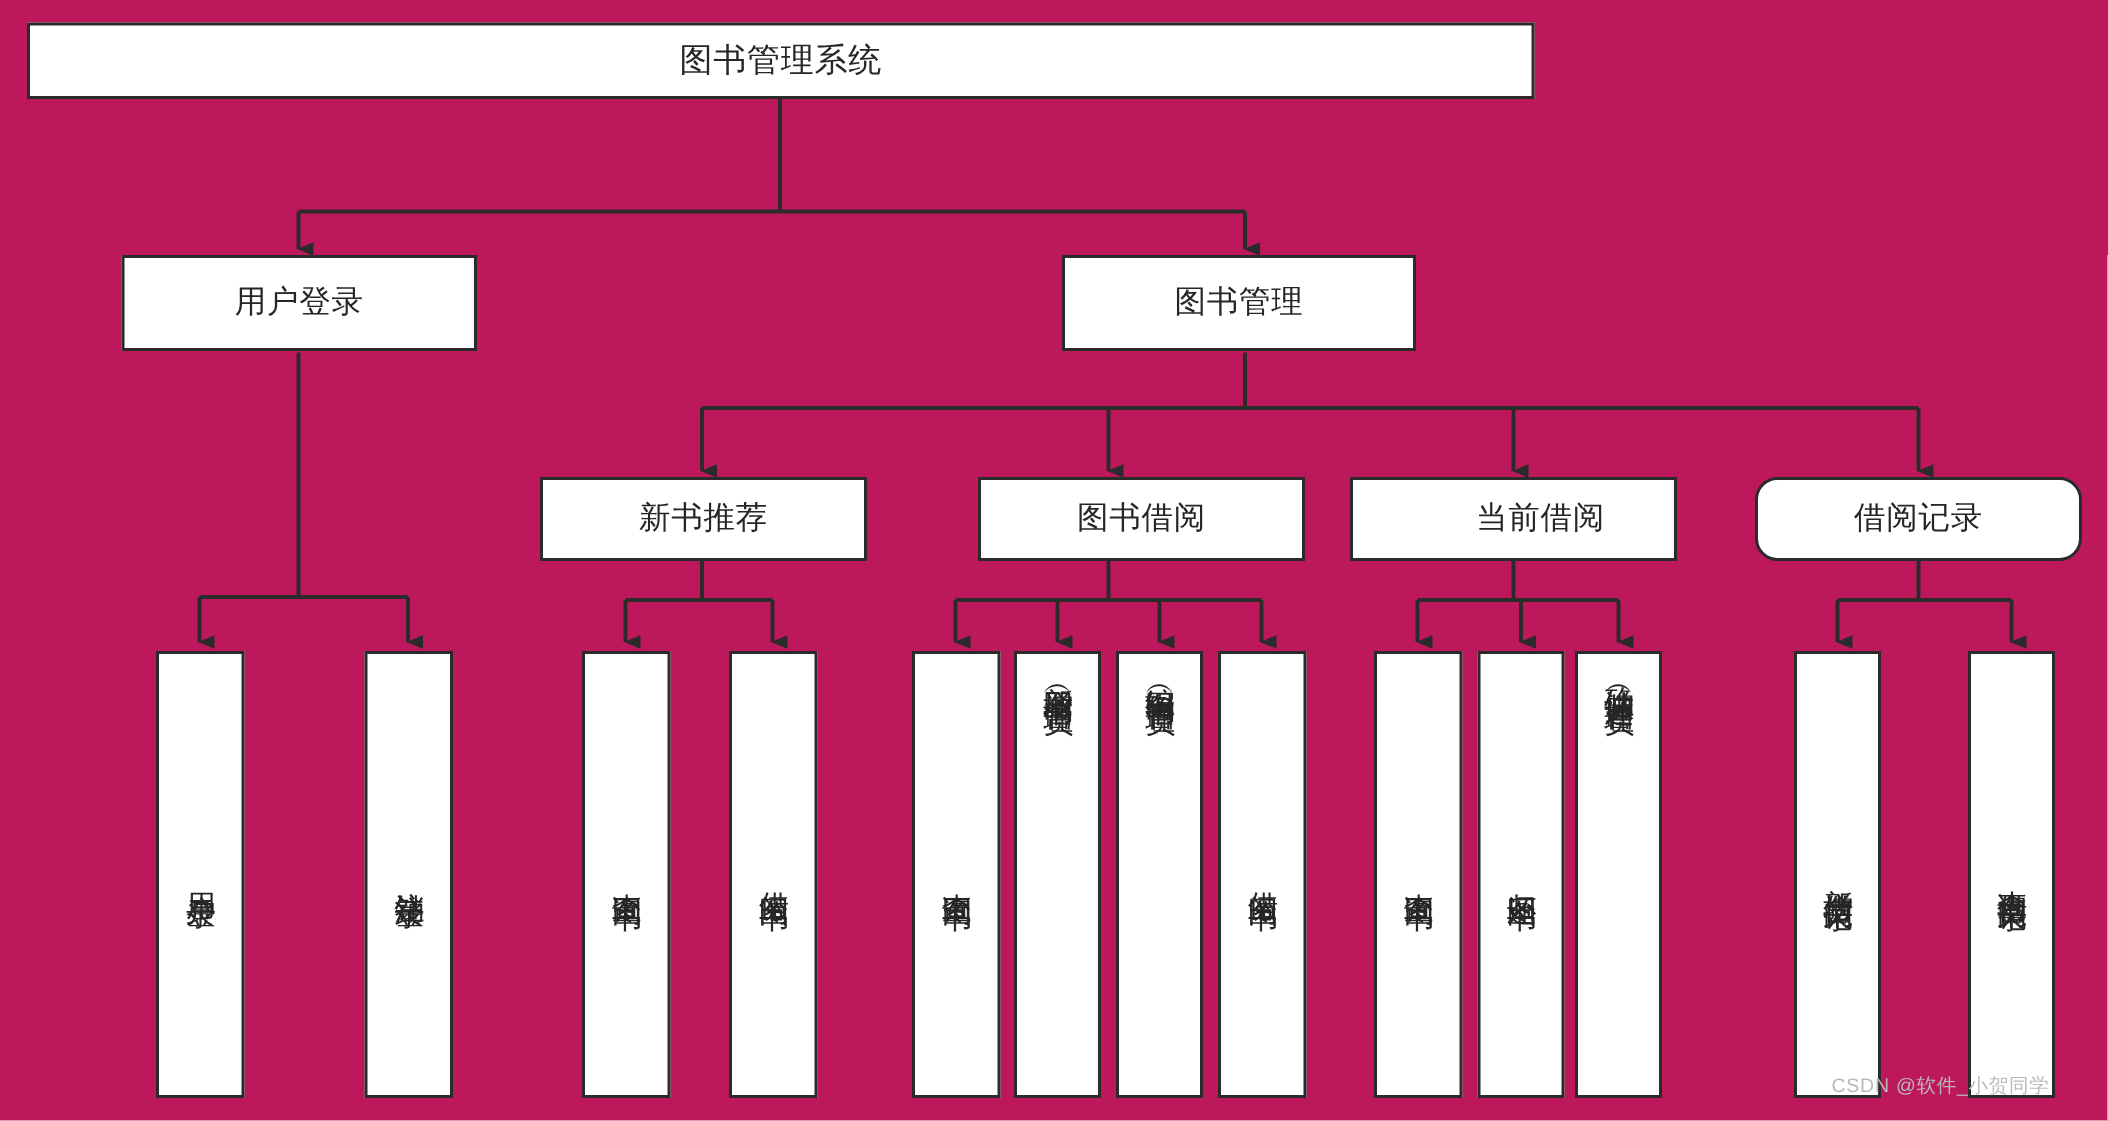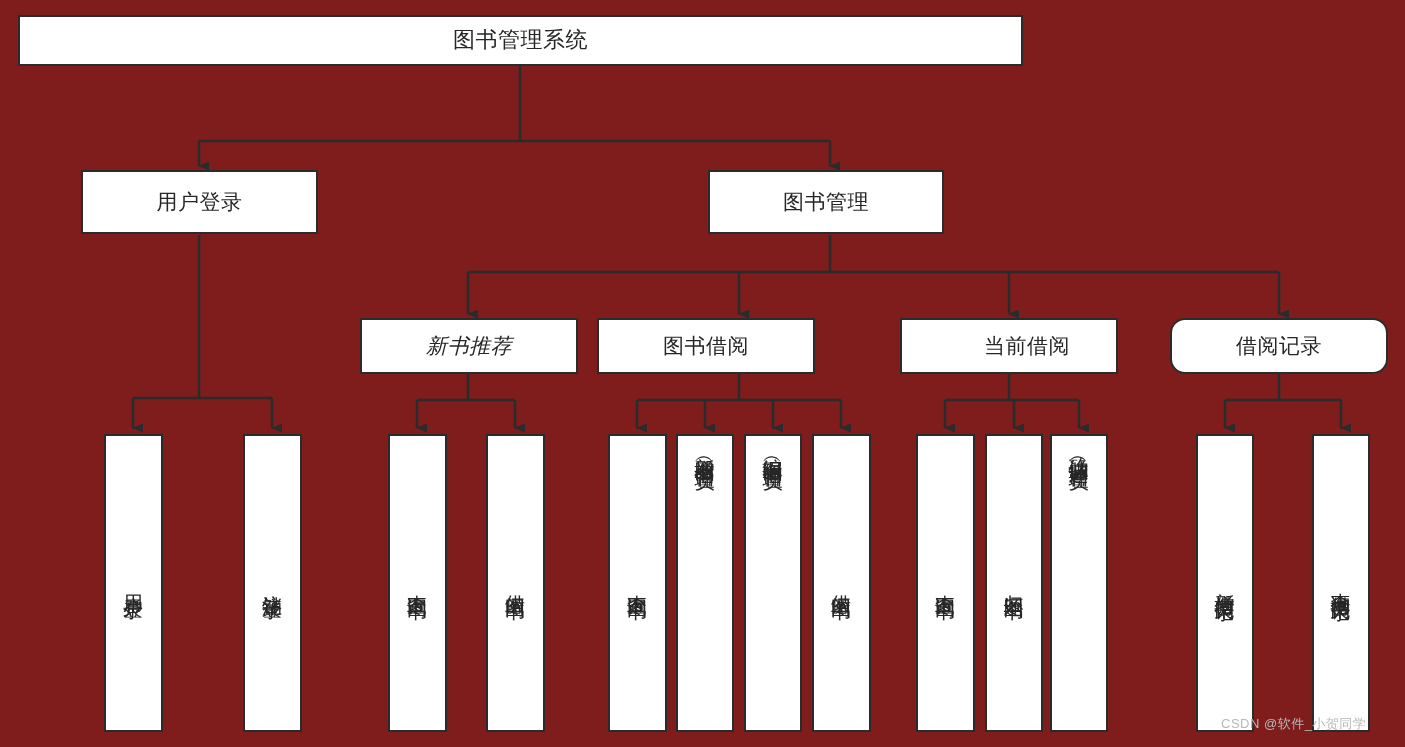--- a/index.html
+++ b/index.html
@@ -8,21 +8,21 @@
     padding: 0;
     background: #ffffff;
   }
   body {
     font-family: "Liberation Sans", "DejaVu Sans", sans-serif;
   }
   #diagram-root {
     position: relative;
     width: 1405px;
     height: 747px;
-    background: #7f1d1d;
+    background: #be185d;
     overflow: hidden;
   }
   #edges-layer {
     position: absolute;
     left: 0;
     top: 0;
     width: 1405px;
     height: 747px;
     pointer-events: none;
   }
@@ -142,25 +142,25 @@
   </div>
 
   <div class="node horiz" style="left:81px; top:170px; width:237px; height:64px;">
     <span class="node-label">用户登录</span>
   </div>
 
   <div class="node horiz" style="left:708px; top:170px; width:236px; height:64px;">
     <span class="node-label">图书管理</span>
   </div>
 
-  <div class="node horiz" style="left:360px; top:318px; width:218px; height:56px;font-style:italic;">
+  <div class="node horiz" style="left:360px; top:318px; width:218px; height:56px;">
     <span class="node-label">新书推荐</span>
   </div>
 
-  <div class="node horiz" style="left:597px; top:318px; width:218px; height:56px;">
+  <div class="node horiz" style="left:652px; top:318px; width:218px; height:56px;">
     <span class="node-label">图书借阅</span>
   </div>
 
   <div class="node horiz" style="left:900px; top:318px; width:218px; height:56px;padding-left:36px;">
     <span class="node-label">当前借阅</span>
   </div>
 
   <div class="node horiz" style="left:1170px; top:318px; width:218px; height:56px;border-radius:15px;">
     <span class="node-label">借阅记录</span>
   </div>

